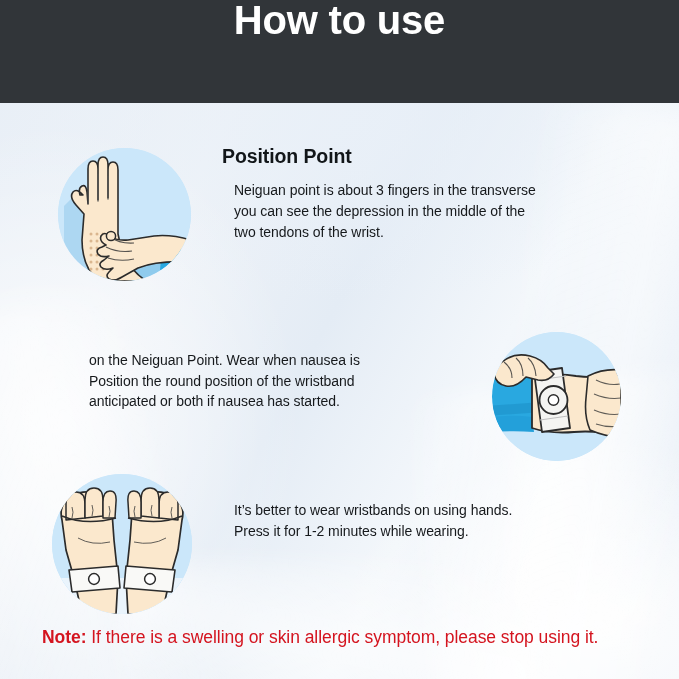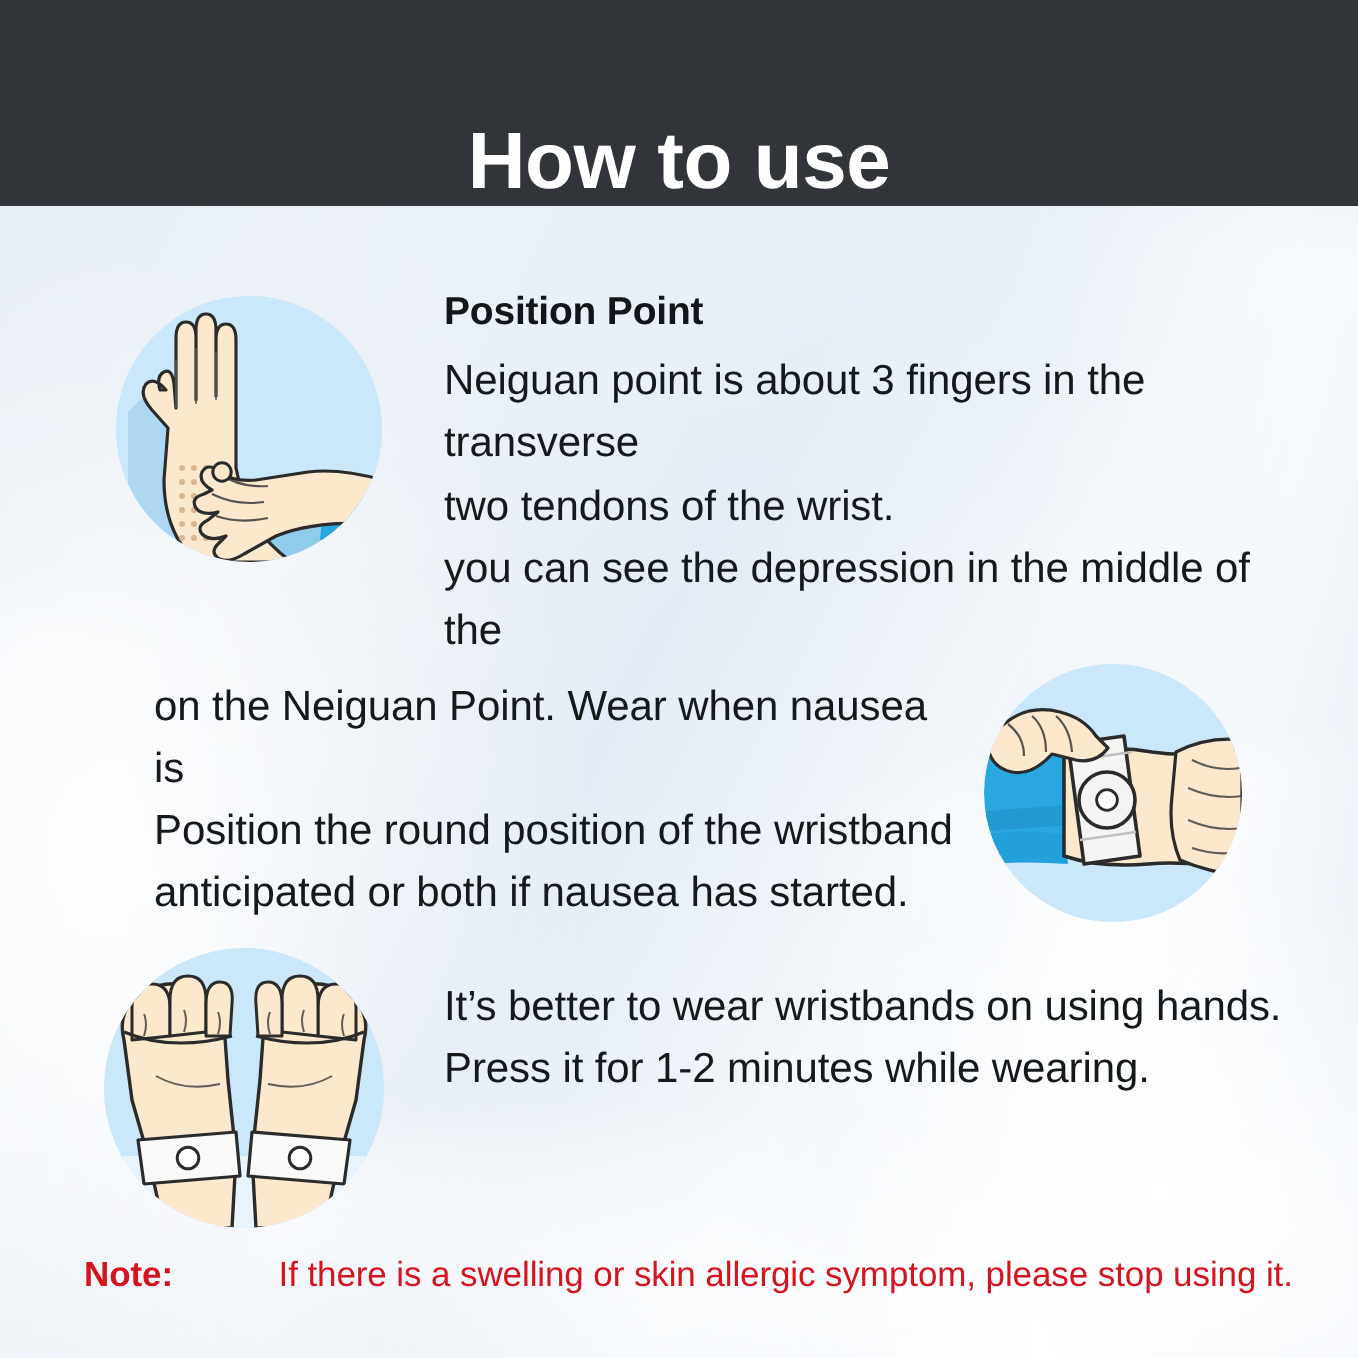--- a/index.html
+++ b/index.html
@@ -54,21 +54,21 @@
   }
 
   
   #header {
     position: absolute;
     left: 0; top: 0;
     width: 679px;
     height: 103px;
     background: #313539;
     display: flex;
-    align-items: flex-end;
+    align-items: flex-start;
     justify-content: center;
     box-sizing: border-box;
   }
   #header-title {
     color: #ffffff;
     font-size: 40px;
     font-weight: bold;
     letter-spacing: -0.2px;
     line-height: 1;
     padding-bottom: 2px;
@@ -80,24 +80,24 @@
   }
   .sec-heading {
     font-size: 19.5px;
     font-weight: bold;
     color: #121619;
     line-height: 1.2;
     margin: 0 0 7px 0;
     letter-spacing: -0.1px;
   }
   .sec-body {
-    font-size: 21px;
+    font-size: 14px;
     color: #16191c;
     line-height: 1.48;
-    margin: 0;
+    margin: 12px;
     letter-spacing: -0.05px;
   }
   .sec-body .ln { display: block; }
 
   
   .circle-img {
     position: absolute;
     border-radius: 50%;
     overflow: hidden;
     background: radial-gradient(circle at 46% 38%, #d6ecfb 0%, #c9e6fa 55%, #bfe0f8 100%);
@@ -110,21 +110,21 @@
     top: 627px;
     font-size: 17.5px;
     color: #d4141f;
     letter-spacing: -0.05px;
     white-space: nowrap;
   }
   #note-label {
     font-weight: bold;
     color: #d4141f;
   }
-  #note-text { color: #d4141f; margin-left: 48px; }
+  #note-text { color: #d4141f; }
 </style>
 </head>
 <body>
 
 <div id="page">
 
   <div class="sheen sheen-a"></div>
   <div class="sheen sheen-b"></div>
   <div class="sheen sheen-c"></div>
   <div class="sheen sheen-d"></div>
@@ -230,22 +230,22 @@
 
         <circle cx="53" cy="88" r="4.6" fill="#fbe8cd" stroke="#2b2b2b" stroke-width="1.5"></circle>
       </g>
     </svg>
   </div>
 
   <div class="section" style="left:222px; top:145px; width:430px;">
     <div class="sec-heading">Position Point</div>
     <div class="sec-body">
       <span class="ln">Neiguan point is about 3 fingers in the transverse</span>
+      <span class="ln">you can see the depression in the middle of the</span>
       <span class="ln">two tendons of the wrist.</span>
-      <span class="ln">you can see the depression in the middle of the</span>
     </div>
   </div>
 
   <div class="section" style="left:77px; top:338px; width:400px;">
     <div class="sec-body">
       <span class="ln">on the Neiguan Point. Wear when nausea is</span>
       <span class="ln">Position the round position of the wristband</span>
       <span class="ln">anticipated or both if nausea has started.</span>
     </div>
   </div>

